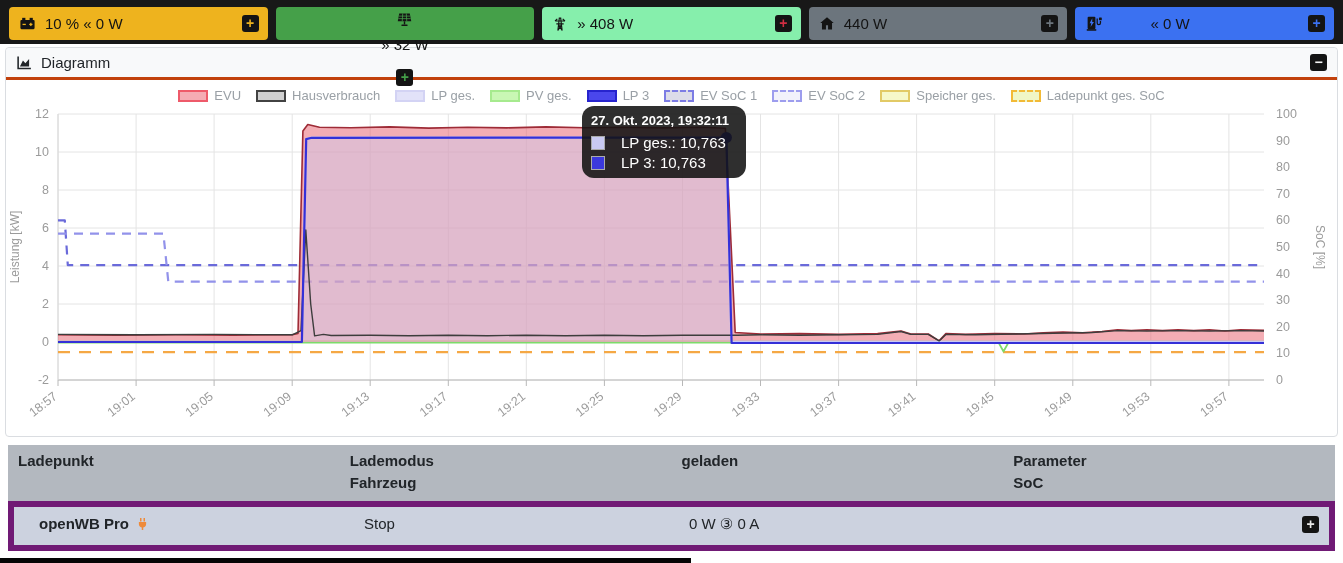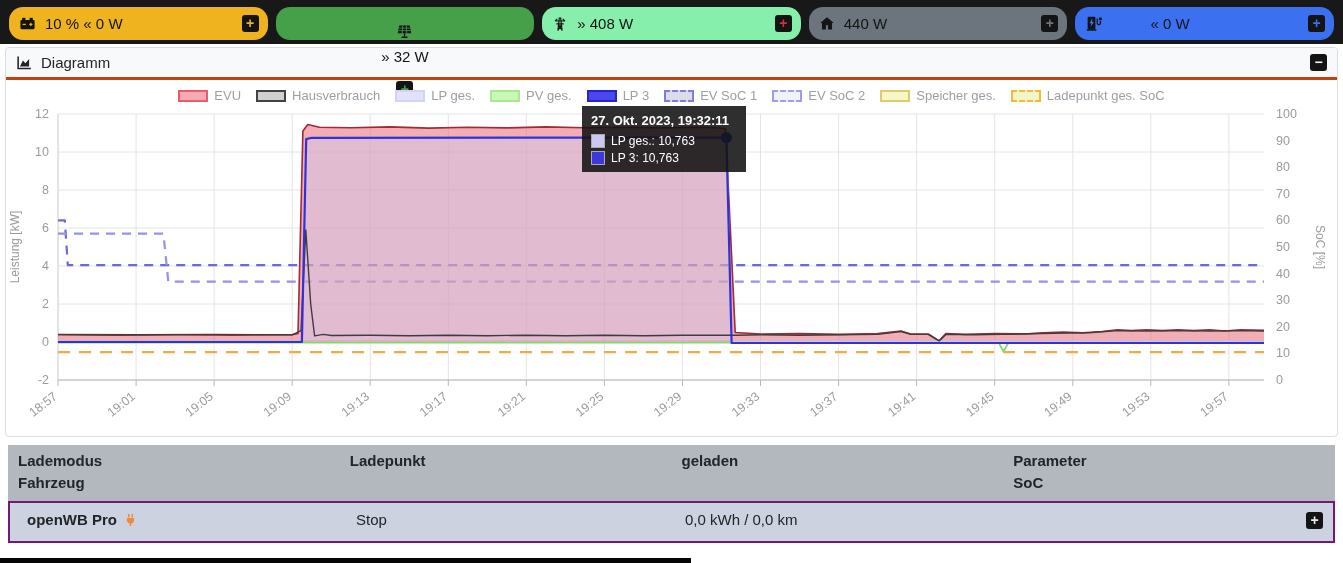--- a/index.html
+++ b/index.html
@@ -3,22 +3,22 @@
 <meta charset="utf-8">
 <style>
   html,body{margin:0;padding:0;}
   body{
     width:1343px;height:563px;position:relative;overflow:hidden;
     background:#ffffff;font-family:"Liberation Sans",sans-serif;color:#212529;
   }
   
   .topbar{background:#181818;display:flex;gap:8px;padding:7px 9px 4px 9px;height:33px;}
   .status-box{
-    flex:1;display:flex;align-items:center;gap:8px;padding:16px 9px;
-    border-radius:14px;font-size:15px;font-weight:500;color:#141414;cursor:pointer;
+    flex:1;display:flex;align-items:center;gap:8px;padding:4px 9px;
+    border-radius:4px;font-size:15px;font-weight:500;color:#141414;cursor:pointer;
   }
   .status-box svg{flex:0 0 auto;}
   .box-label{white-space:nowrap;}
   .spacer{flex:1;}
   .sq{
     width:17px;height:17px;background:#141414;border-radius:3px;flex:0 0 auto;
     font-weight:bold;font-size:14px;line-height:17px;text-align:center;cursor:pointer;
     color:var(--box-color,#fff);
   }
   
@@ -30,29 +30,29 @@
   .panel-header .sq{color:#f5f5f5;}
   
   .chart-wrap{position:relative;padding-top:7px;}
   .legend{display:flex;justify-content:center;align-items:center;gap:15px;height:17px;
     font-size:13px;color:#9aa0a6;}
   .legend-item{display:flex;align-items:center;gap:6px;cursor:pointer;}
   .legend-swatch{width:30px;height:12px;box-sizing:border-box;display:inline-block;}
   
   .tooltip{
     position:absolute;left:576px;top:26px;width:146px;background:rgba(18,18,18,0.88);
-    border-radius:0;padding:7px 9px;color:#fff;z-index:5;pointer-events:none;
+    border-radius:12px;padding:7px 9px;color:#fff;z-index:5;pointer-events:none;
   }
   .tooltip-title{font-size:13px;font-weight:bold;margin-bottom:6px;white-space:nowrap;}
-  .tt-row{display:flex;align-items:center;gap:6px;font-size:12px;margin-top:3px;white-space:nowrap;}
+  .tt-row{display:flex;align-items:center;gap:16px;font-size:15px;margin-top:3px;white-space:nowrap;}
   .tt-swatch{width:12px;height:12px;display:inline-block;border:1px solid #aaa;}
   
   .cp-table{margin:8px 8px 0 8px;}
   .cp-head{display:flex;background:#b3b8bf;padding:5px 0 7px 0;font-weight:bold;font-size:15px;}
-  .cp-row{display:flex;background:#ccd2df;border:2px solid #701a75;padding:6px 0 10px 7px;
+  .cp-row{display:flex;background:#ccd2df;border:6px solid #701a75;padding:6px 0 10px 15px;
     font-size:15px;position:relative;cursor:pointer;}
   .cp-col{width:25%;box-sizing:border-box;padding-left:10px;line-height:22px;}
   .cp-col .line2{display:block;}
   .row-plus{position:absolute;right:10px;top:9px;color:#e8e8e8;}
   .cp-name{font-weight:bold;display:inline-flex;align-items:center;gap:6px;}
   .bottom-strip{position:absolute;left:0;bottom:0;width:691px;height:5px;background:#050505;}
 </style>
 </head>
 <body>
 
@@ -272,26 +272,26 @@
             <span>LP 3: 10,763</span>
           </div>
         </div>
     </div>
   </div>
 </div>
 
 <div class="cp-table">
   <div class="cp-head">
     <div class="cp-col">
+      <span>Ladepunkt</span>
+      <span class="line2"></span>
+    </div>
+    <div class="cp-col">
       <span>Lademodus</span>
       <span class="line2">Fahrzeug</span>
-    </div>
-    <div class="cp-col">
-      <span>Ladepunkt</span>
-      <span class="line2"></span>
     </div>
     <div class="cp-col">
       <span>geladen</span>
       <span class="line2"></span>
     </div>
     <div class="cp-col">
       <span>Parameter</span>
       <span class="line2">SoC</span>
     </div>
   </div>
@@ -303,20 +303,20 @@
         <svg width="15" height="16" viewBox="0 0 24 24">
           <path d="M8,2.5 h2.4 v5.5 H8 Z M13.6,2.5 H16 v5.5 h-2.4 Z" fill="#ee8a3a"></path>
           <path d="M6.2,8.8 h11.6 v3 a5.8,5.8 0 0 1 -4.6,5.7 v4 h-2.4 v-4 a5.8,5.8 0 0 1 -4.6,-5.7 Z" fill="#ee8a3a"></path>
         </svg>
       </span>
     </div>
     <div class="cp-col">
       <span>Stop</span>
     </div>
     <div class="cp-col">
-      <span>0,0 kWh / 0,0 km</span>
+      <span>0 W ③ 0 A</span>
       <span class="line2"></span>
     </div>
     <span class="sq row-plus">+</span>
   </div>
 </div>
 
 <div class="bottom-strip"></div>
 
 </body></html>

